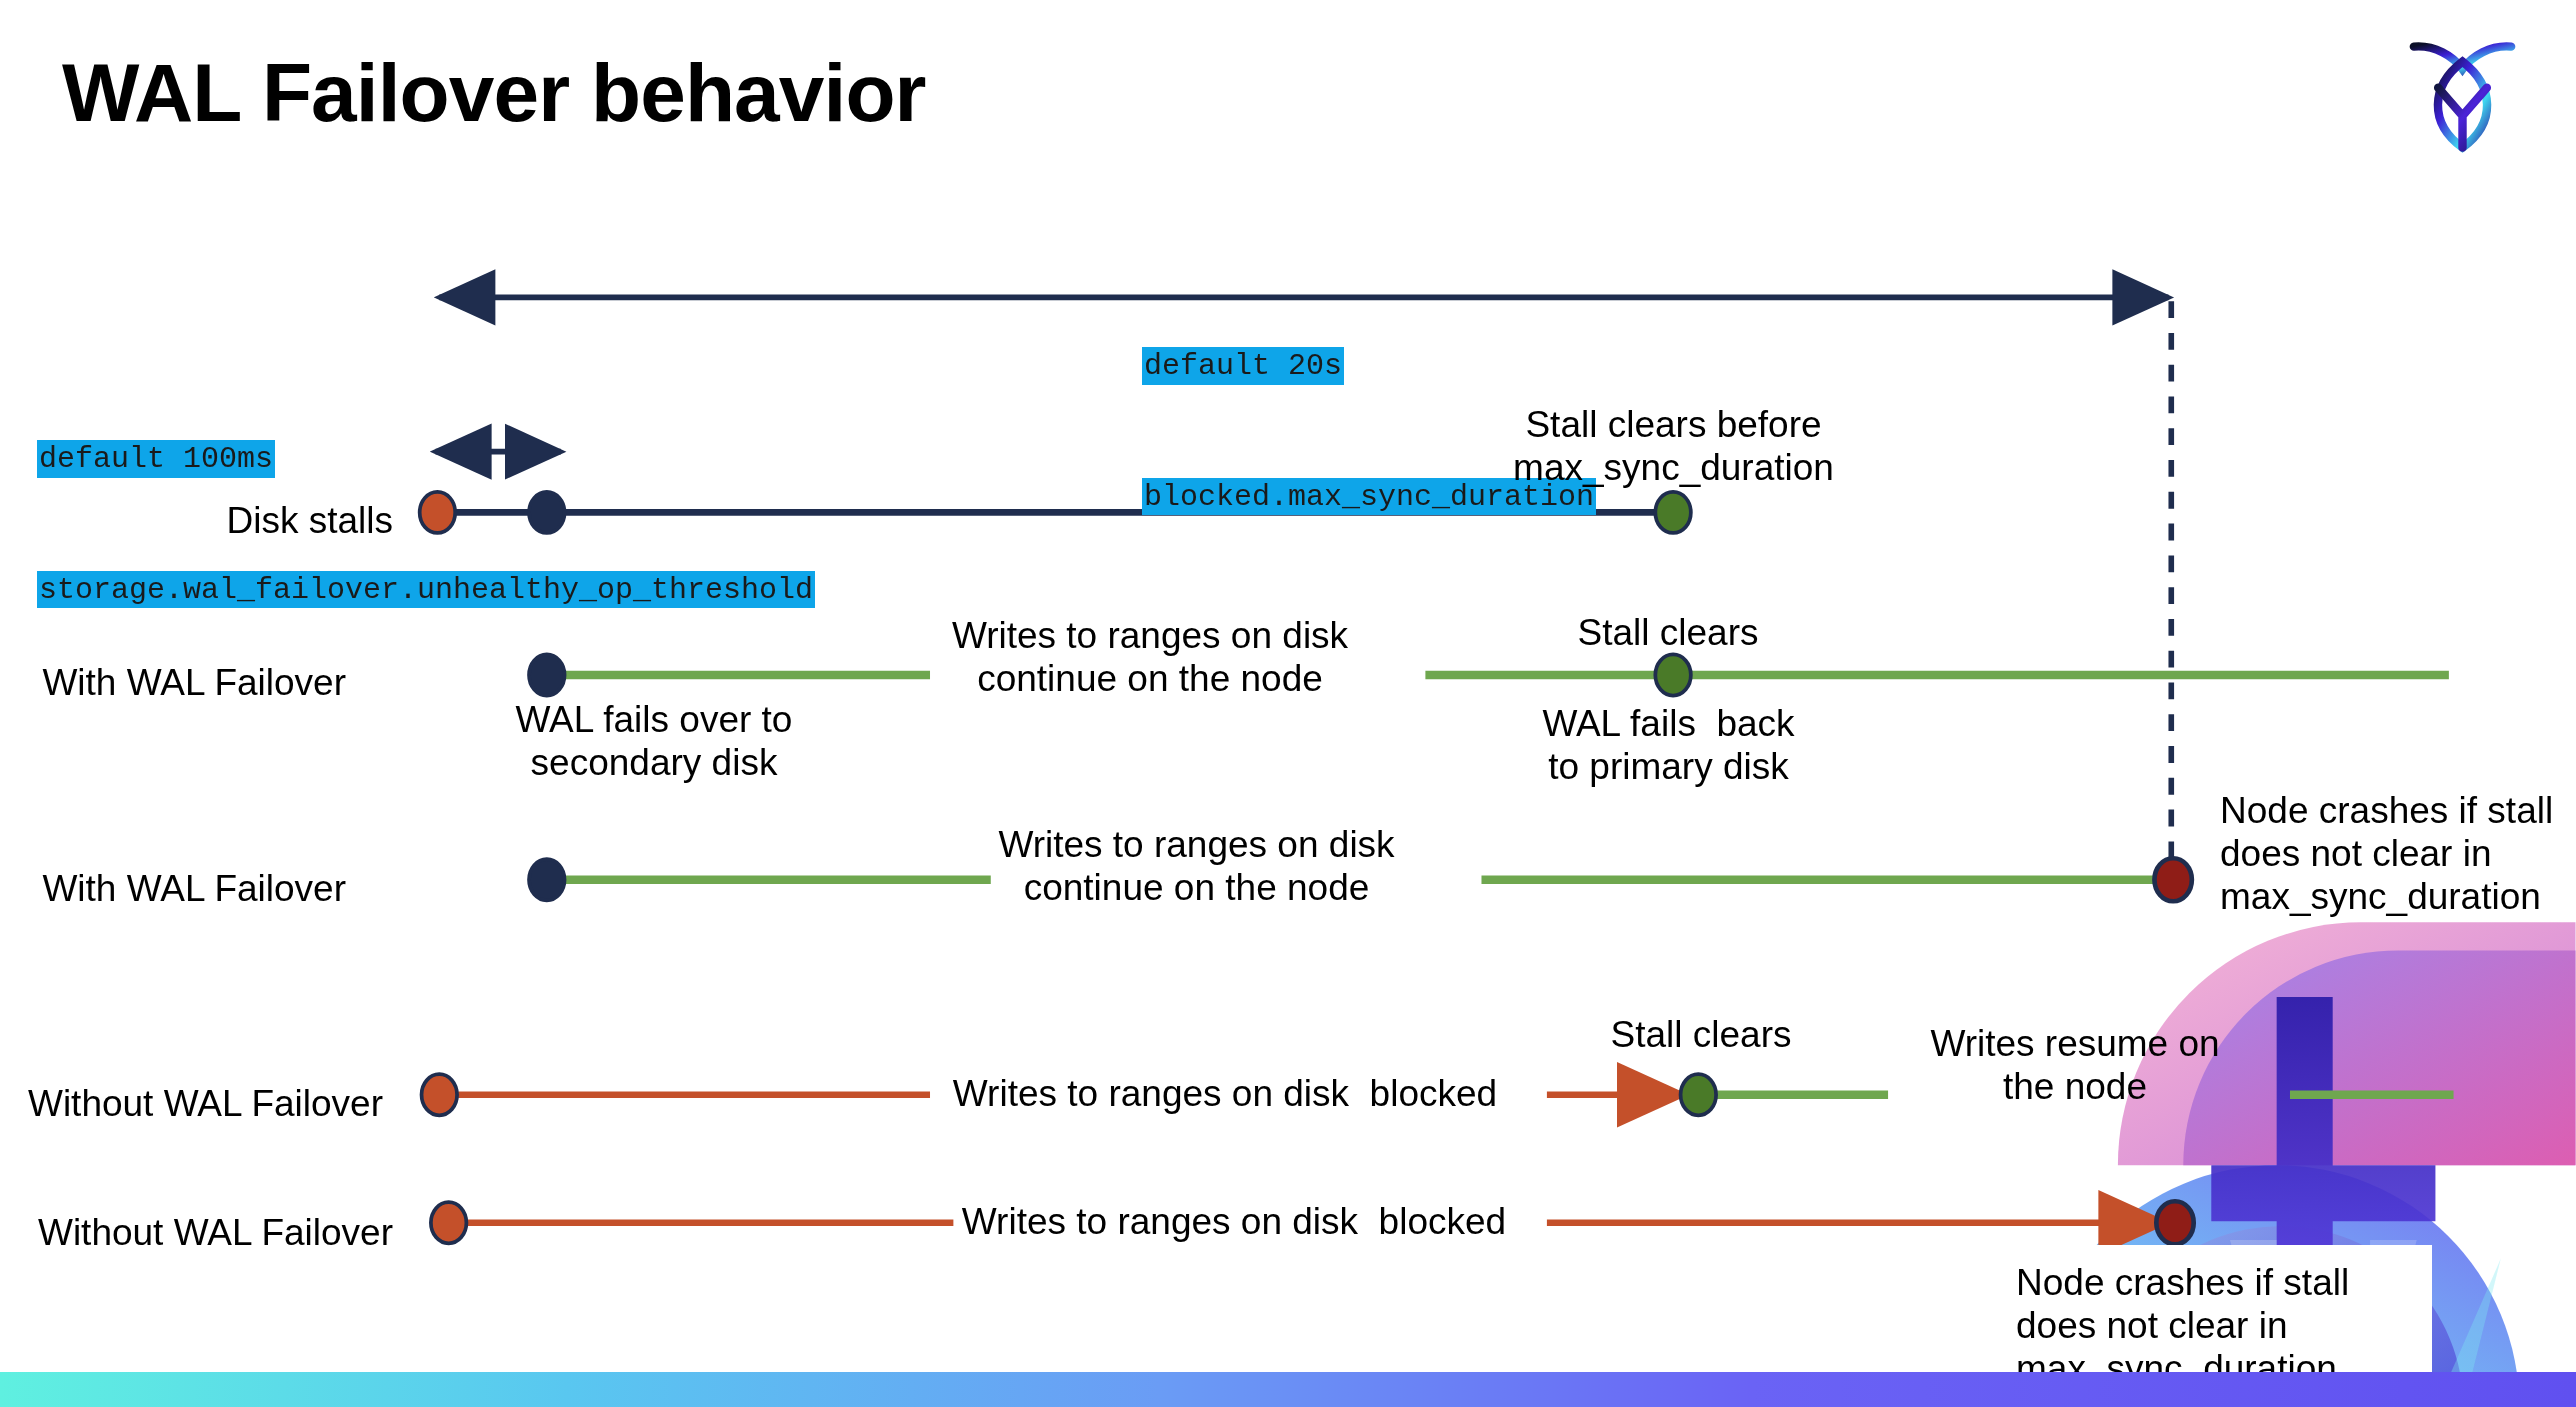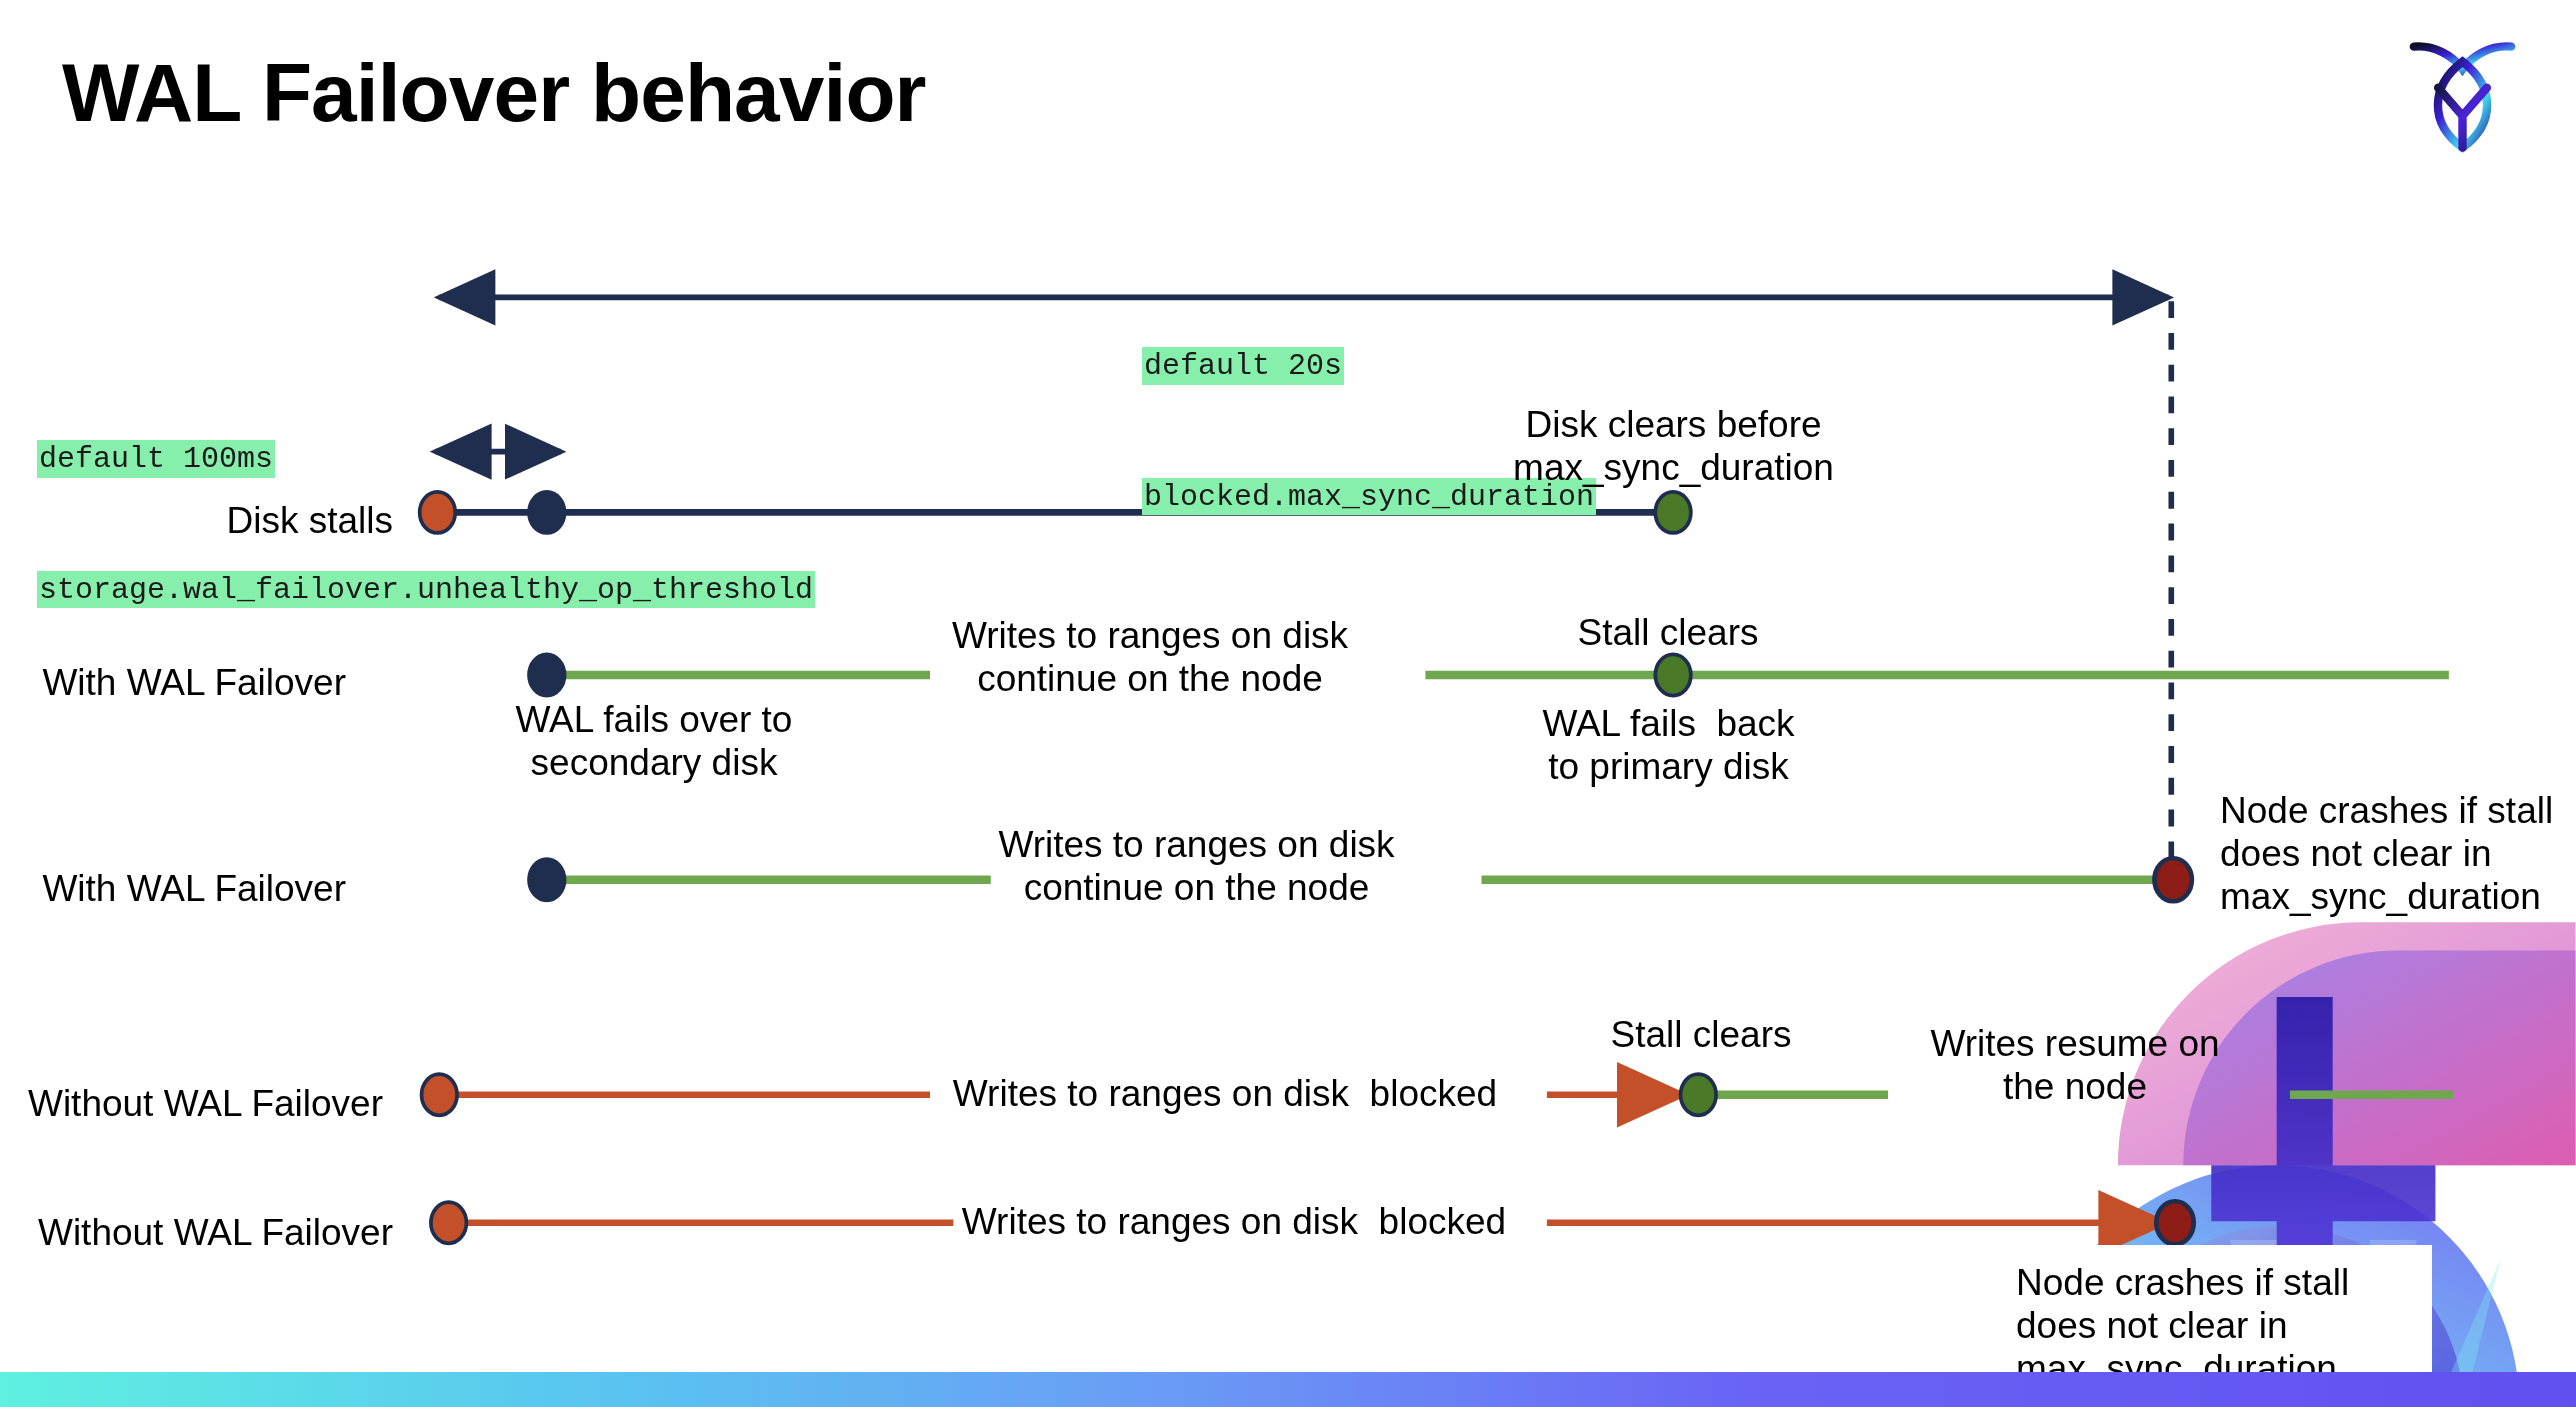--- a/index.html
+++ b/index.html
@@ -54,21 +54,21 @@
   }
   .code {
     position: absolute;
     font-family: "Liberation Mono", monospace;
     font-size: 30px;
     color: #1a1a1a;
     white-space: pre;
     line-height: 1.45;
   }
   .code span {
-    background: #86efac;
+    background: #0ea5e9;
     padding: 1.9px 1.9px;
   }
 
   
   #art {
     position: absolute;
     right: 0;
     bottom: 0;
     width: 580px;
     height: 523px;
@@ -230,21 +230,21 @@
   <div class="txt rowlabel" style="left:0px;top:490px;width:393px;">Disk stalls</div>
 
   <div class="txt rowlabel" style="left:0px;top:652px;width:346px;">With WAL Failover</div>
 
   <div class="txt rowlabel" style="left:0px;top:858px;width:346px;">With WAL Failover</div>
 
   <div class="txt rowlabel" style="left:0px;top:1073px;width:383px;">Without WAL Failover</div>
 
   <div class="txt rowlabel" style="left:0px;top:1202px;width:393px;">Without WAL Failover</div>
 
-  <div class="txt note" style="left:1477px;top:404px;width:393px;">Disk clears before
+  <div class="txt note" style="left:1477px;top:404px;width:393px;">Stall clears before
 max_sync_duration</div>
 
   <div class="txt note" style="left:935px;top:615px;width:430px;">Writes to ranges on disk
 continue on the node</div>
 
   <div class="txt note" style="left:1514px;top:612px;width:308px;">Stall clears</div>
 
   <div class="txt note" style="left:467px;top:699px;width:374px;">WAL fails over to
 secondary disk</div>
 

